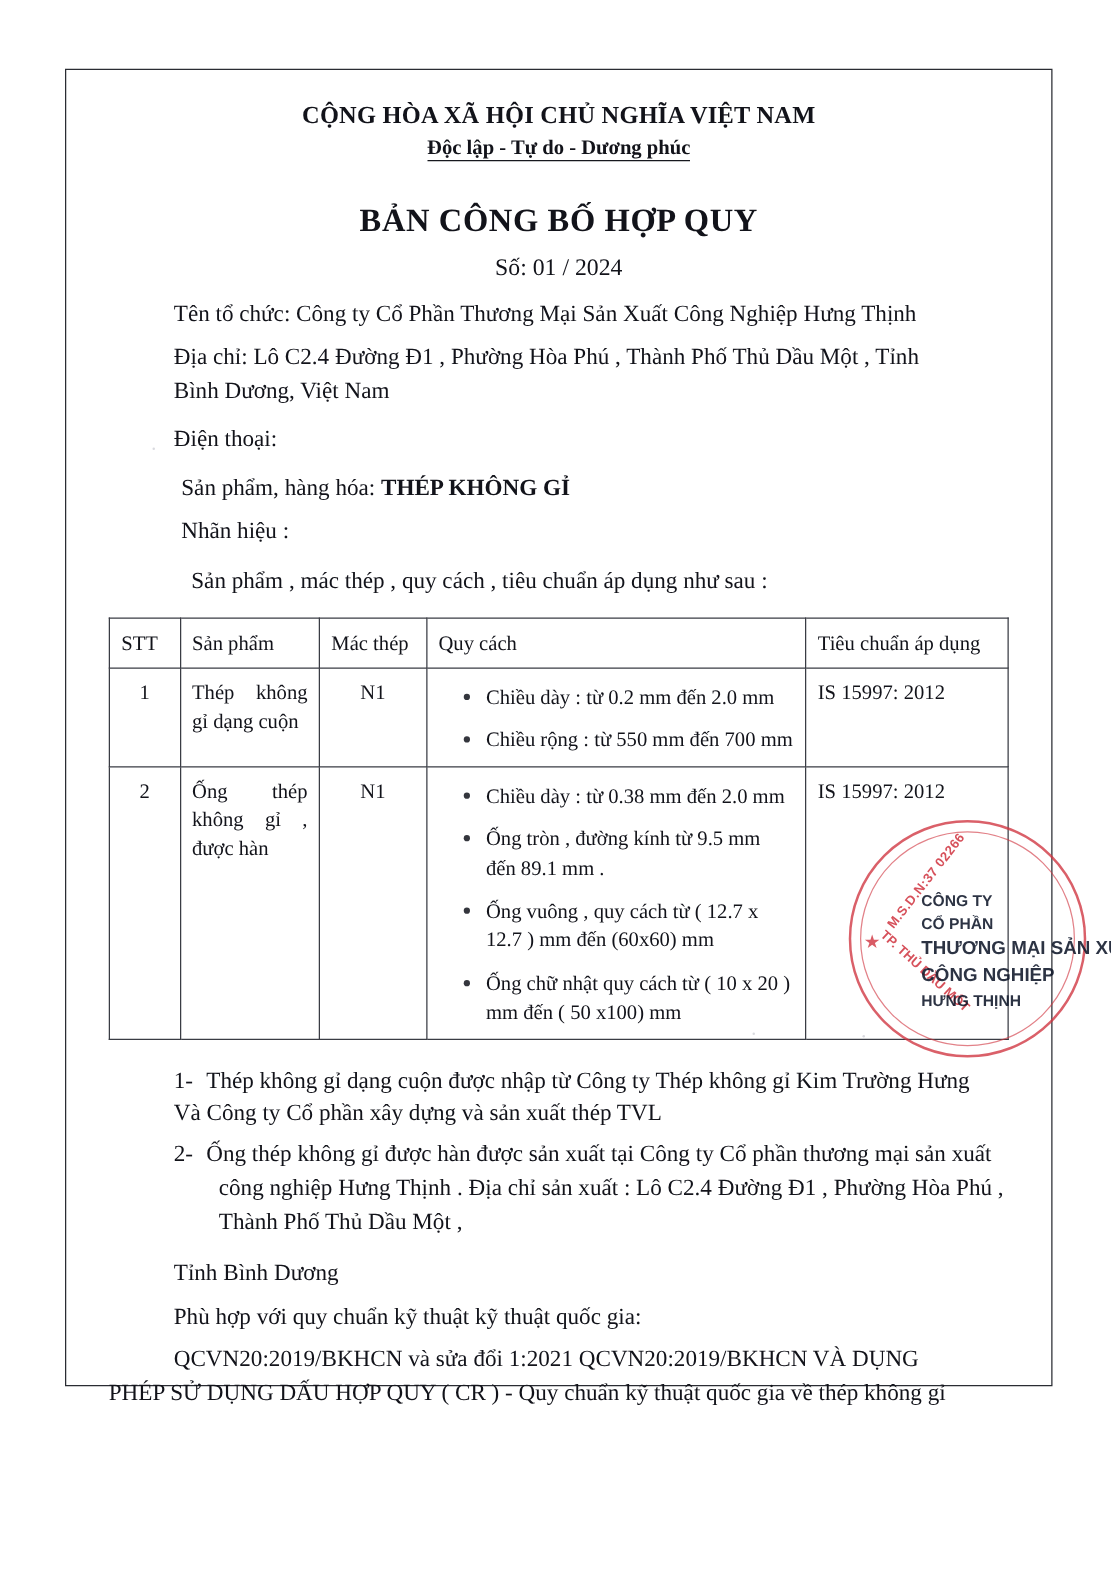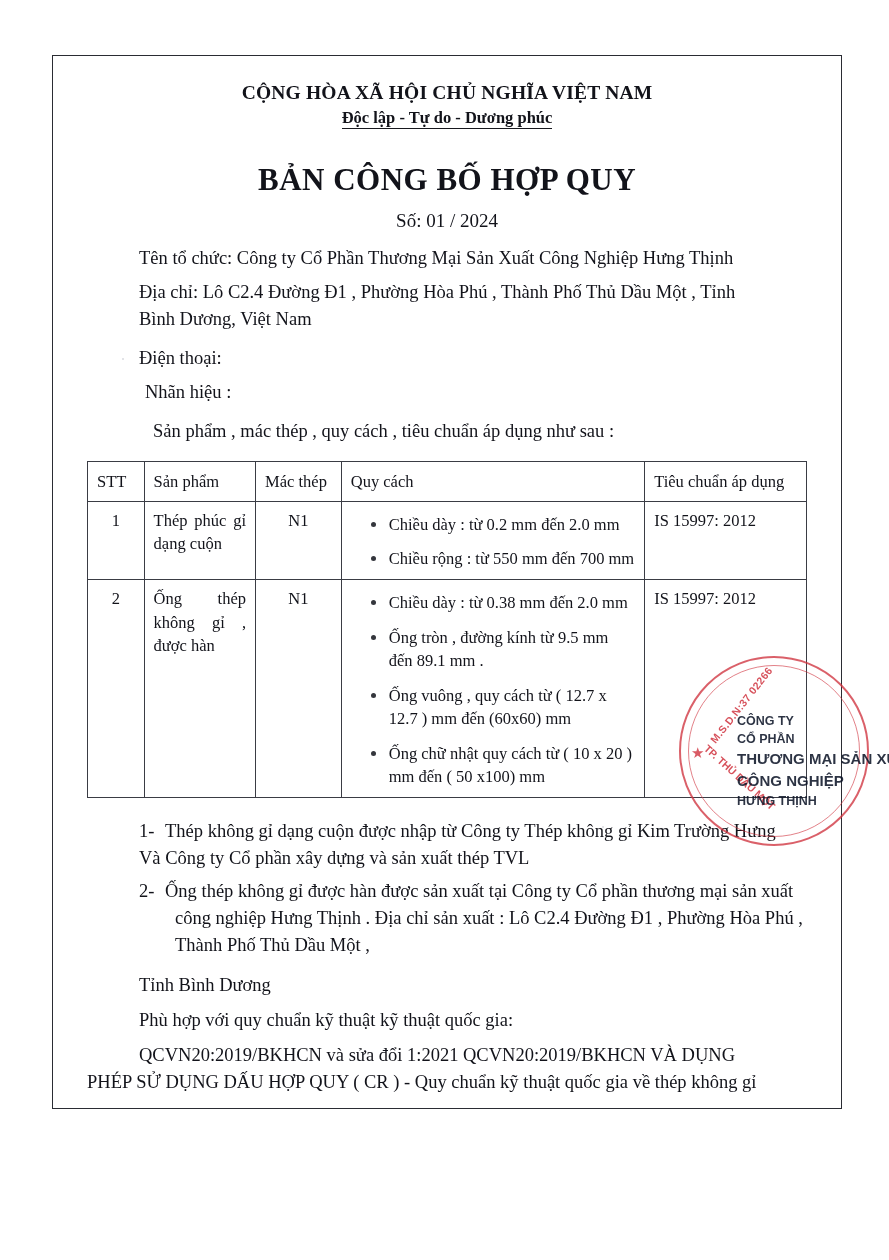--- a/index.html
+++ b/index.html
@@ -47,21 +47,21 @@
     font-size: 16.5px;
     margin-top: 4px;
   }
   .hdr-2 span {
     border-bottom: 1.4px solid #17181e;
     padding-bottom: 1px;
   }
   .title {
     text-align: center;
     font-weight: bold;
-    font-size: 31px;
+    font-size: 26px;
     margin-top: 34px;
     letter-spacing: 0.5px;
   }
   .subtitle {
     text-align: center;
     font-size: 19px;
     margin-top: 12px;
   }
 
   
@@ -264,37 +264,38 @@
     <div class="hdr-2"><span>Độc lập - Tự do - Dương phúc</span></div>
 
     <div class="title">BẢN CÔNG BỐ HỢP QUY</div>
     <div class="subtitle">Số: 01 / 2024</div>
 
     <div class="para indent-1">Tên tổ chức: Công ty Cổ Phần Thương Mại Sản Xuất Công Nghiệp Hưng Thịnh</div>
     <div class="para indent-1" style="margin-top:8px">Địa chỉ: Lô C2.4 Đường Đ1 , Phường Hòa Phú , Thành Phố Thủ Dầu Một , Tỉnh</div>
     <div class="para" style="margin-top:0;padding-left:52px">Bình Dương, Việt Nam</div>
     <div class="para indent-1">Điện thoại:</div>
 
+    <div class="para indent-2"><span>Sản phẩm, hàng hóa: </span><span class="b">THÉP KHÔNG GỈ</span></div>
     <div class="para indent-2" style="margin-top:8px">Nhãn hiệu :</div>
     <div class="para indent-3">Sản phẩm , mác thép , quy cách , tiêu chuẩn áp dụng như sau :</div>
 
     <table class="spec">
       <thead>
         <tr>
           <th class="c-stt">STT</th>
           <th class="c-sp">Sản phẩm</th>
           <th class="c-mac">Mác thép</th>
           <th class="c-qc">Quy cách</th>
           <th class="c-tc">Tiêu chuẩn áp dụng</th>
         </tr>
       </thead>
       <tbody>
         <tr>
           <td class="c-stt">1</td>
-          <td class="c-sp">Thép phúc gỉ dạng cuộn</td>
+          <td class="c-sp">Thép không gỉ dạng cuộn</td>
           <td class="c-mac">N1</td>
           <td class="c-qc">
             <ul class="bul">
               <li>Chiều dày : từ 0.2 mm đến 2.0 mm</li>
               <li>Chiều rộng : từ 550 mm đến 700 mm</li>
             </ul>
           </td>
           <td class="c-tc">IS 15997: 2012</td>
         </tr>
         <tr>

